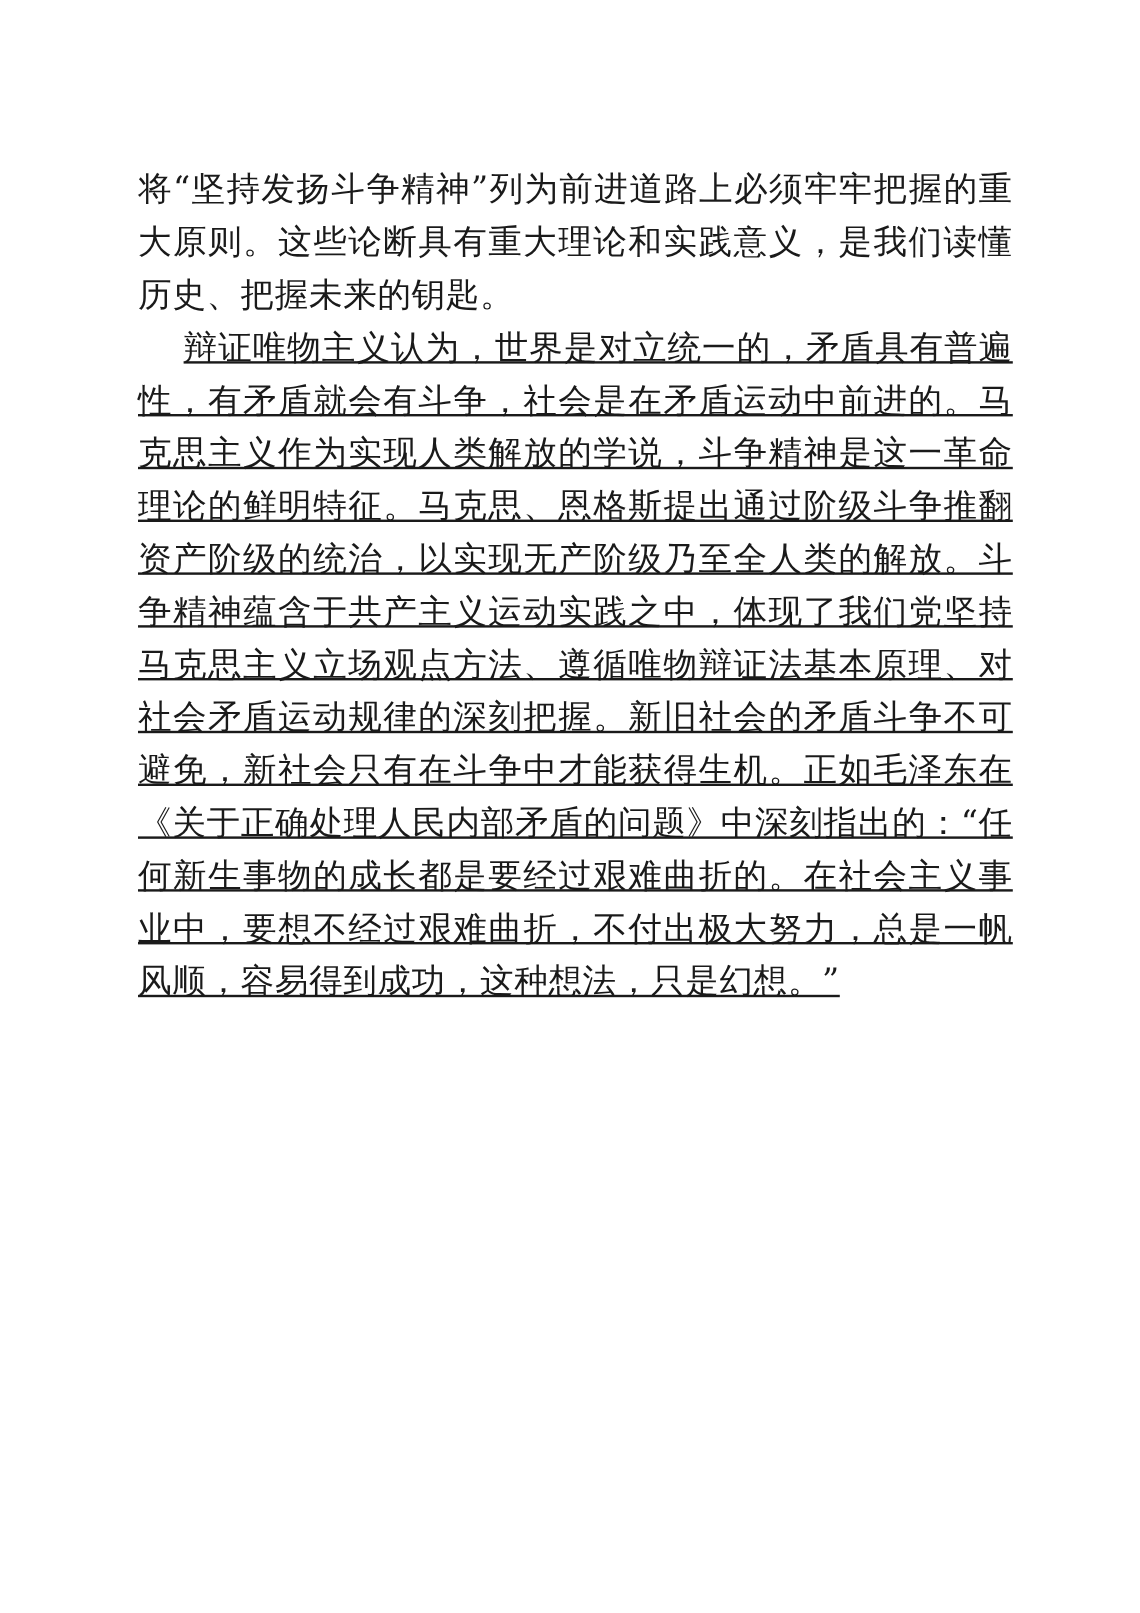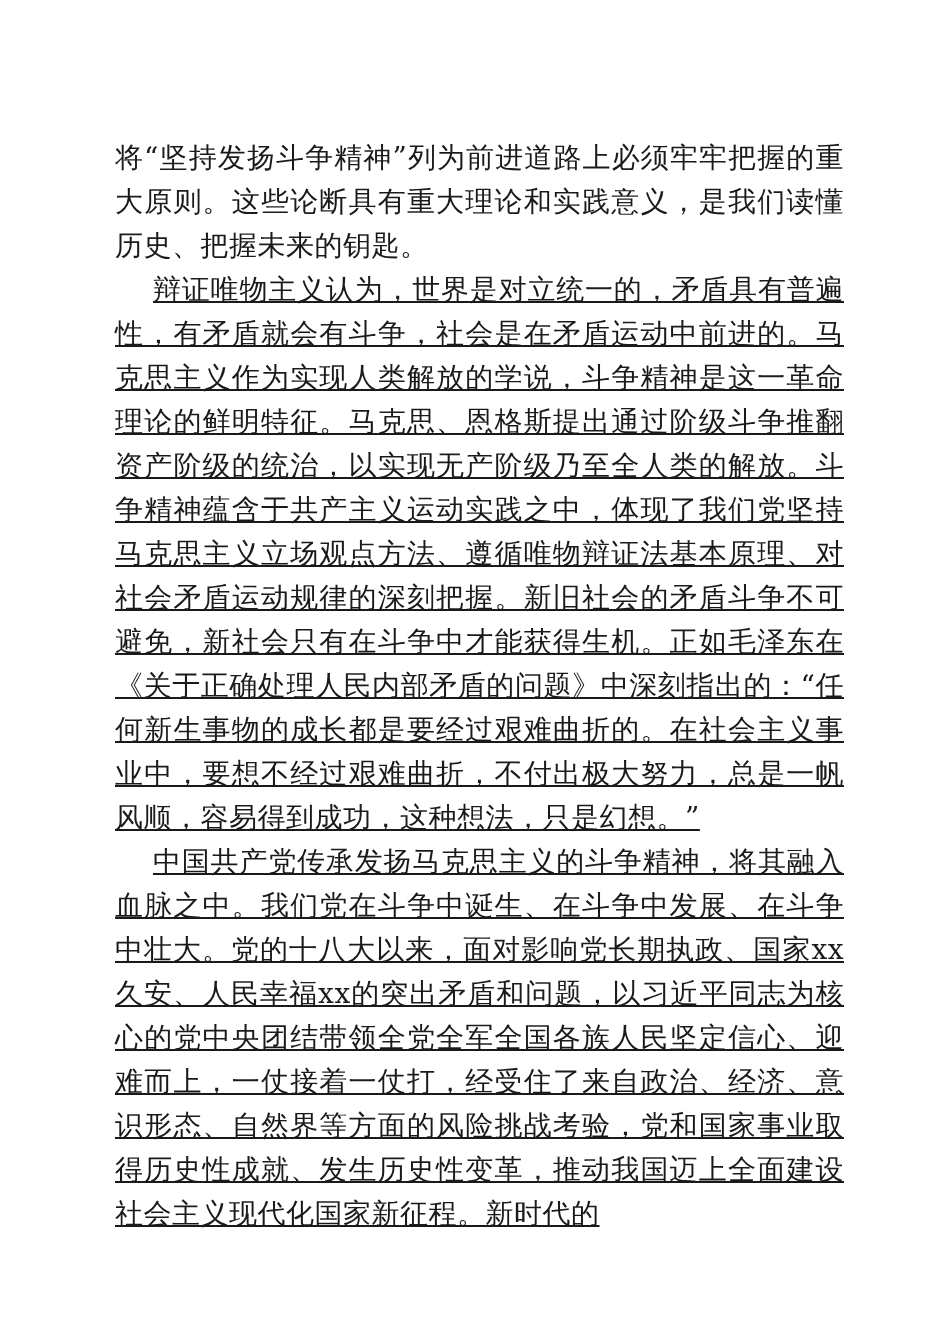--- a/index.html
+++ b/index.html
@@ -36,14 +36,13 @@
     text-indent: 38px;
     text-decoration: underline;
   }
 </style>
 </head>
 <body>
 
 <div class="page">
   <p class="para">将“坚持发扬斗争精神”列为前进道路上必须牢牢把握的重大原则。这些论断具有重大理论和实践意义，是我们读懂历史、把握未来的钥匙。</p>
   <p class="para indent">辩证唯物主义认为，世界是对立统一的，矛盾具有普遍性，有矛盾就会有斗争，社会是在矛盾运动中前进的。马克思主义作为实现人类解放的学说，斗争精神是这一革命理论的鲜明特征。马克思、恩格斯提出通过阶级斗争推翻资产阶级的统治，以实现无产阶级乃至全人类的解放。斗争精神蕴含于共产主义运动实践之中，体现了我们党坚持马克思主义立场观点方法、遵循唯物辩证法基本原理、对社会矛盾运动规律的深刻把握。新旧社会的矛盾斗争不可避免，新社会只有在斗争中才能获得生机。正如毛泽东在《关于正确处理人民内部矛盾的问题》中深刻指出的：“任何新生事物的成长都是要经过艰难曲折的。在社会主义事业中，要想不经过艰难曲折，不付出极大努力，总是一帆风顺，容易得到成功，这种想法，只是幻想。”</p>
-  <p class="para indent">中国共产党传承发扬马克思主义的斗争精神，将其融入血脉之中。我们党在斗争中诞生、在斗争中发展、在斗争中壮大。党的十八大以来，面对影响党长期执政、国家xx久安、人民幸福xx的突出矛盾和问题，以习近平同志为核心的党中央团结带领全党全军全国各族人民坚定信心、迎难而上，一仗接着一仗打，经受住了来自政治、经济、意识形态、自然界等方面的风险挑战考验，党和国家事业取得历史性成就、发生历史性变革，推动我国迈上全面建设社会主义现代化国家新征程。新时代的</p>
 </div>
 
 </body></html>

